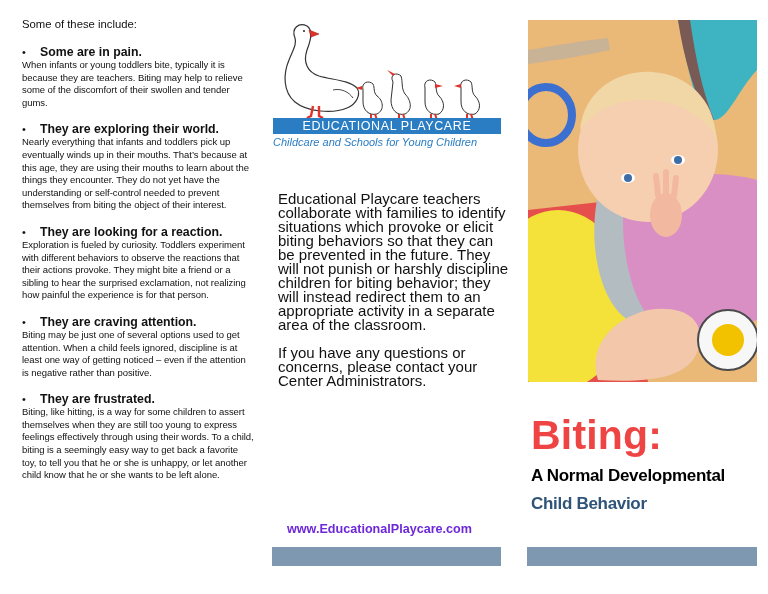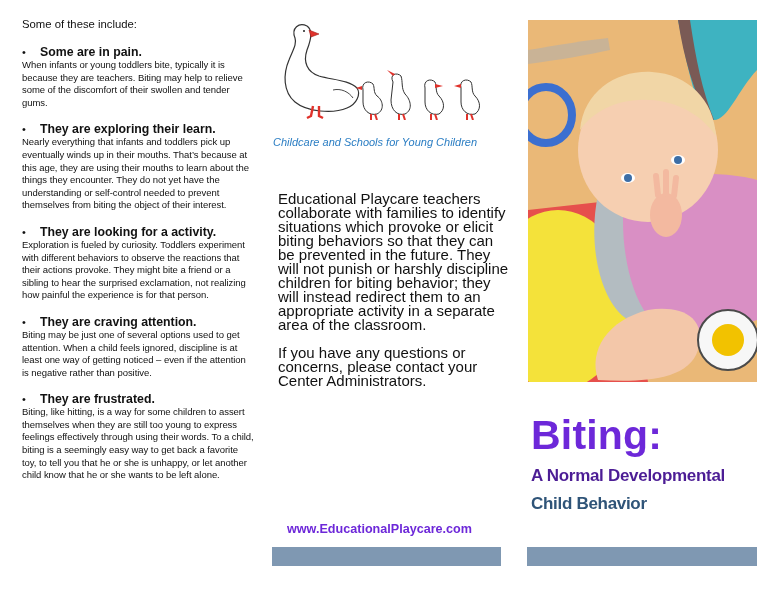--- a/index.html
+++ b/index.html
@@ -22,22 +22,22 @@
               font-size: 11px; text-align: left; line-height: 14px; }
   .mid-text { position: absolute; left: 13px; top: 192px; width: 232px; font-size: 15px; line-height: 14px; }
   .mid-text p { margin-bottom: 14px; }
   .website { position: absolute; left: 22px; top: 522px; font-size: 12.6px; font-weight: bold; color: #6d28d9; }
   .bar { position: absolute; height: 19px; background: #7f98b2; }
   .bar-mid { left: 272px; top: 547px; width: 229px; }
   .bar-right { left: 527px; top: 547px; width: 230px; }
 
   .photo { position: absolute; left: 528px; top: 20px; width: 229px; height: 362px; overflow: hidden;
            background: #e8b873; }
-  .title-main { position: absolute; left: 531px; top: 412px; font-size: 41px; font-weight: bold; color: #6d28d9; letter-spacing: 0.2px; }
-  .title-sub1 { position: absolute; left: 531px; top: 466px; font-size: 17px; font-weight: bold; color: #4c1d95; letter-spacing: -0.3px; }
+  .title-main { position: absolute; left: 531px; top: 412px; font-size: 41px; font-weight: bold; color: #ef4444; letter-spacing: 0.2px; }
+  .title-sub1 { position: absolute; left: 531px; top: 466px; font-size: 17px; font-weight: bold; color: #000000; letter-spacing: -0.3px; }
   .title-sub2 { position: absolute; left: 531px; top: 494px; font-size: 17px; font-weight: bold; color: #2f5478; letter-spacing: -0.3px; }
 </style>
 </head>
 <body>
 
 <div class="col-left">
   <div class="intro">
     <p>Some of these include:</p>
   </div>
 
@@ -45,29 +45,29 @@
     <div class="reason-title">
       <span class="bullet">•</span>
       <span>Some are in pain.</span>
     </div>
     <div class="reason-body">When infants or young toddlers bite, typically it is because they are teachers. Biting may help to relieve some of the discomfort of their swollen and tender gums.</div>
   </div>
 
   <div class="reason">
     <div class="reason-title">
       <span class="bullet">•</span>
-      <span>They are exploring their learn.</span>
+      <span>They are exploring their world.</span>
     </div>
     <div class="reason-body">Nearly everything that infants and toddlers pick up eventually winds up in their mouths. That’s because at this age, they are using their mouths to learn about the things they encounter.  They do not yet have the understanding or self-control needed to prevent themselves from biting the object of their interest.</div>
   </div>
 
   <div class="reason">
     <div class="reason-title">
       <span class="bullet">•</span>
-      <span>They are looking for a activity.</span>
+      <span>They are looking for a reaction.</span>
     </div>
     <div class="reason-body">Exploration is fueled by curiosity. Toddlers experiment with different behaviors to observe the reactions that their actions provoke. They might bite a friend or a sibling to hear the surprised exclamation, not realizing how painful the experience is for that person.</div>
   </div>
 
   <div class="reason">
     <div class="reason-title">
       <span class="bullet">•</span>
       <span>They are craving attention.</span>
     </div>
     <div class="reason-body">Biting may be just one of several options used to get attention. When a child feels ignored, discipline is at least one way of getting noticed – even if the attention is negative rather than positive.</div>
@@ -109,20 +109,21 @@
         <path d="M162 74 L170 76 L162 78 Z" fill="#e0322b"></path>
         <path d="M158 104 L158 110 M162 104 L164 110" stroke="#e0322b" stroke-width="2"></path>
       </g>
 
       <g>
         <path d="M188 78 C186 70 194 68 198 72 C200 76 198 82 202 86 C208 92 208 100 202 104 C194 106 188 100 188 92 Z" fill="#fff" stroke="#333" stroke-width="1"></path>
         <path d="M188 74 L181 76 L188 78 Z" fill="#e0322b"></path>
         <path d="M194 104 L194 110 M198 104 L200 110" stroke="#e0322b" stroke-width="2"></path>
       </g>
     </svg>
+    <div class="logo-band">EDUCATIONAL PLAYCARE</div>
     <div class="logo-sub">Childcare and Schools for Young Children</div>
   </div>
 
   <div class="mid-text">
     <p>Educational Playcare teachers collaborate with families to identify situations which provoke or elicit biting behaviors so that they can be prevented in the future.  They will not punish or harshly discipline children for biting behavior; they will instead redirect them to an appropriate activity in a separate area of the classroom.</p>
     <p>If you have any questions or concerns, please contact your Center Administrators.</p>
   </div>
 
   <div class="website">www.EducationalPlaycare.com</div>
 </div>

